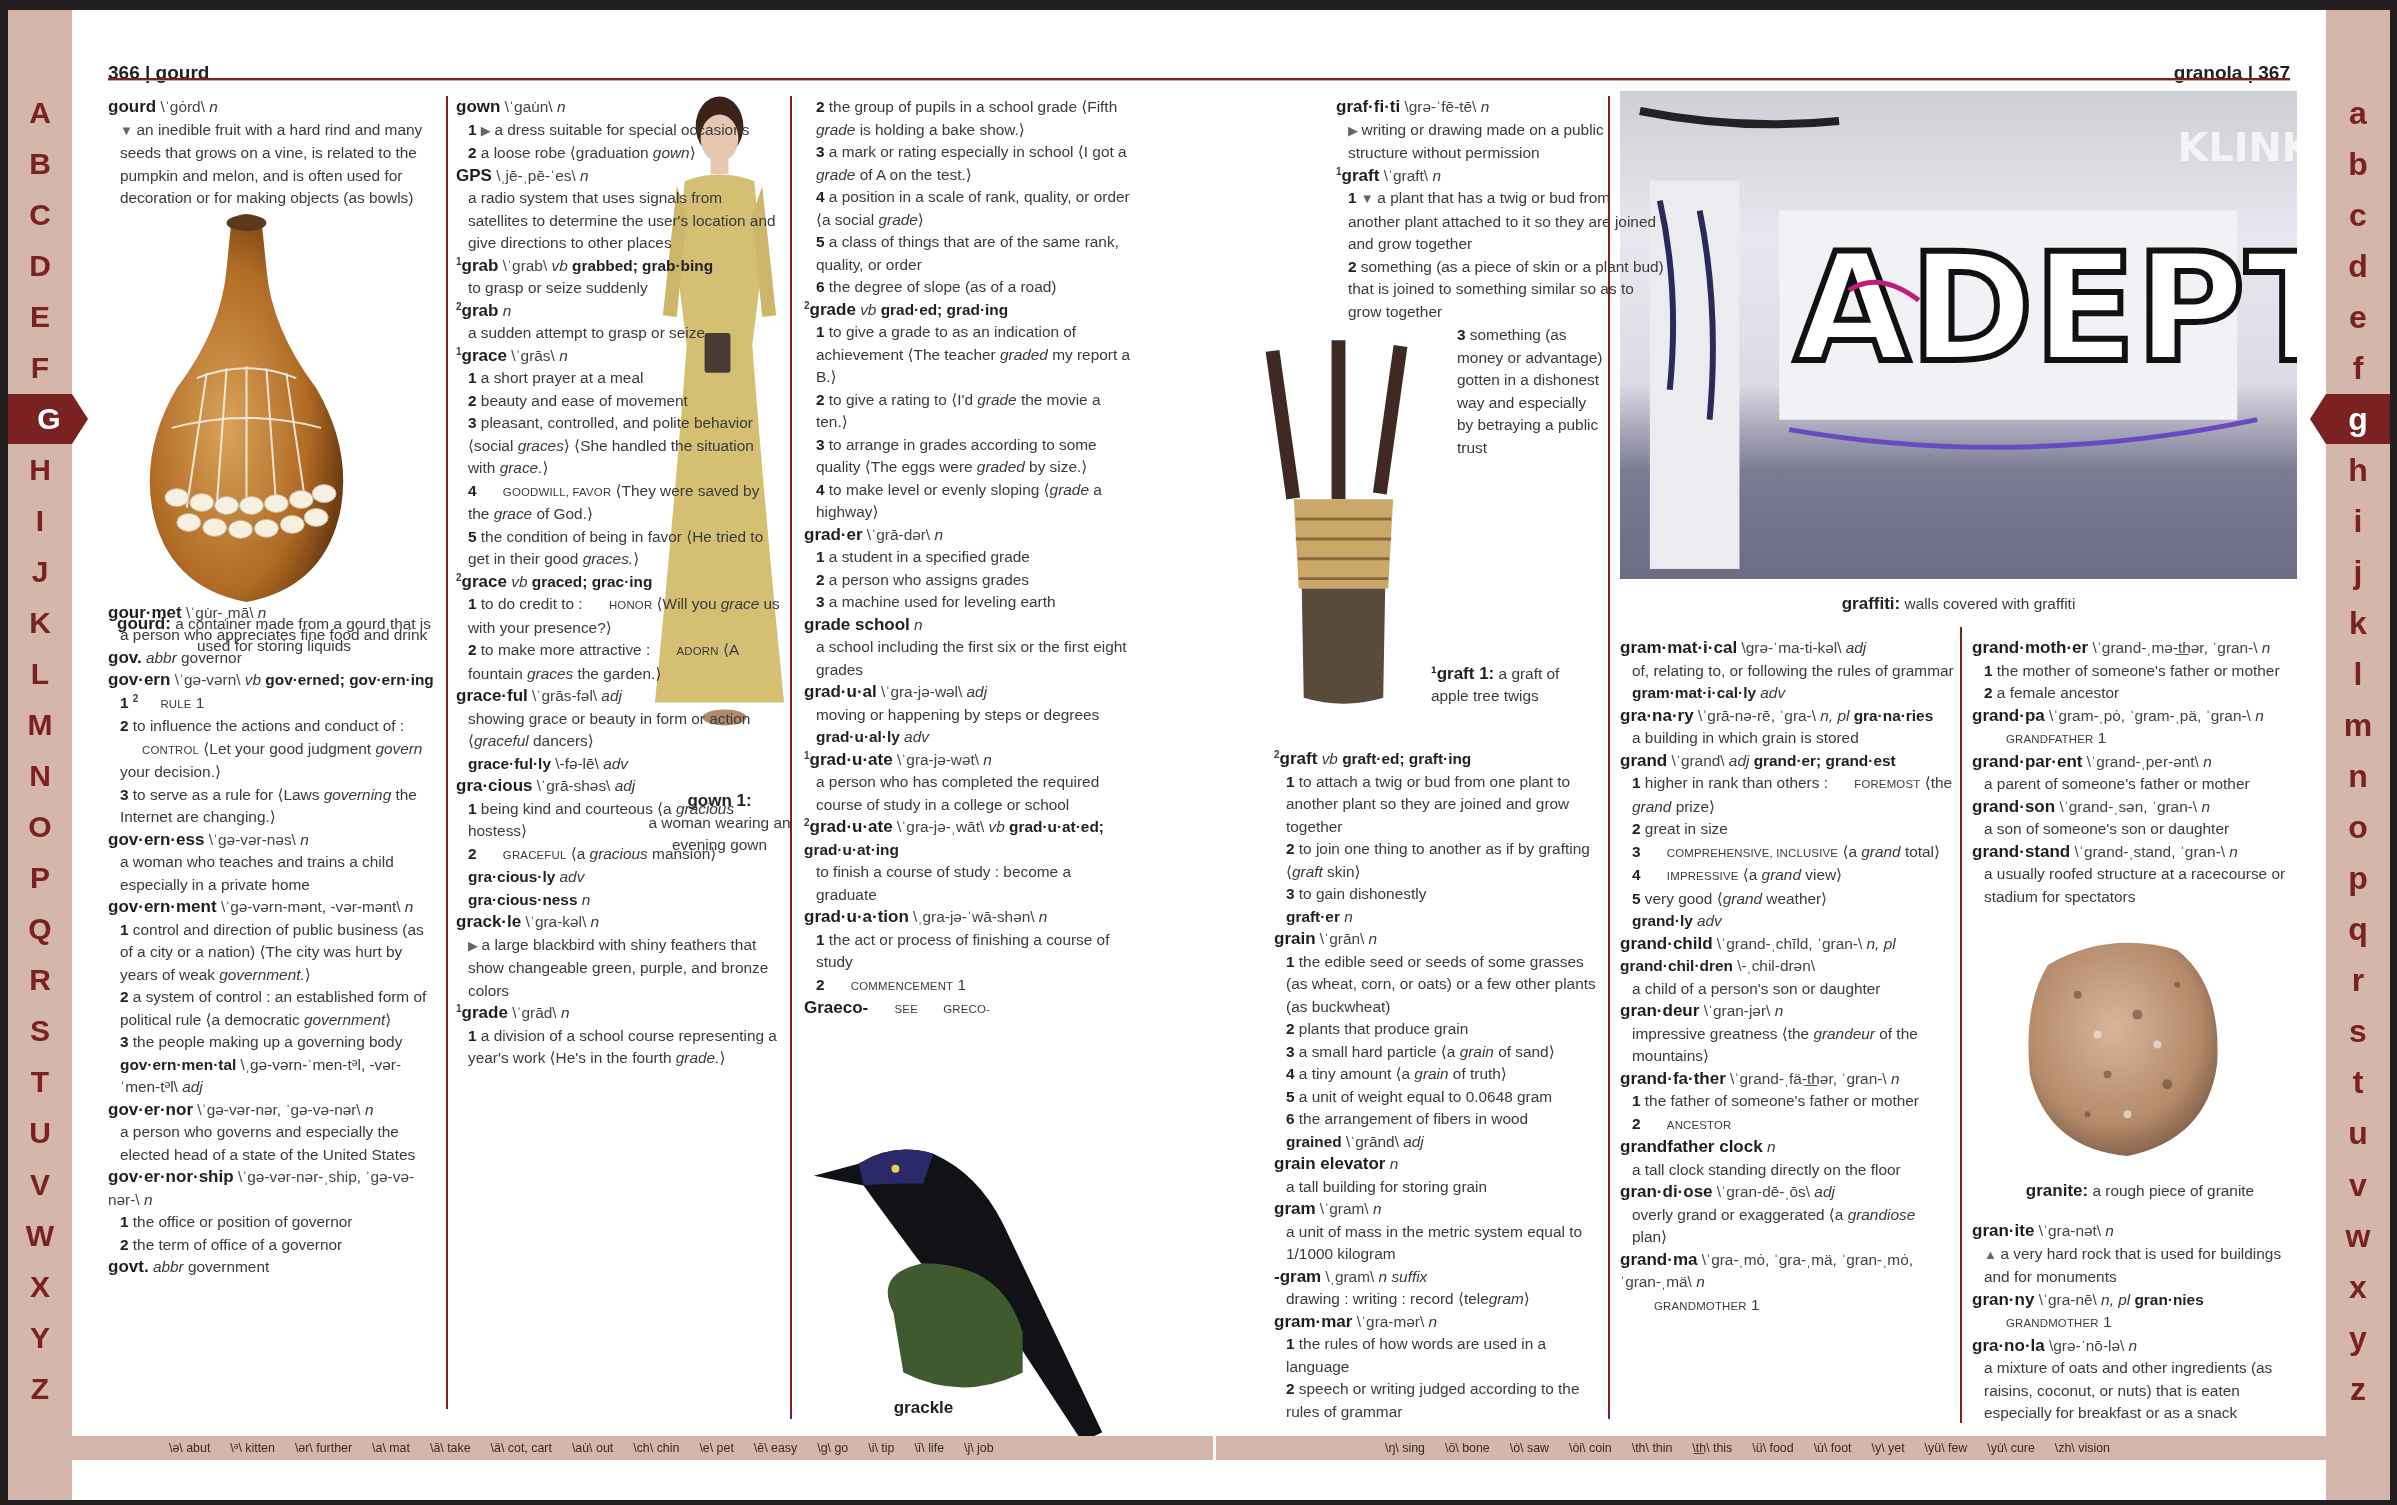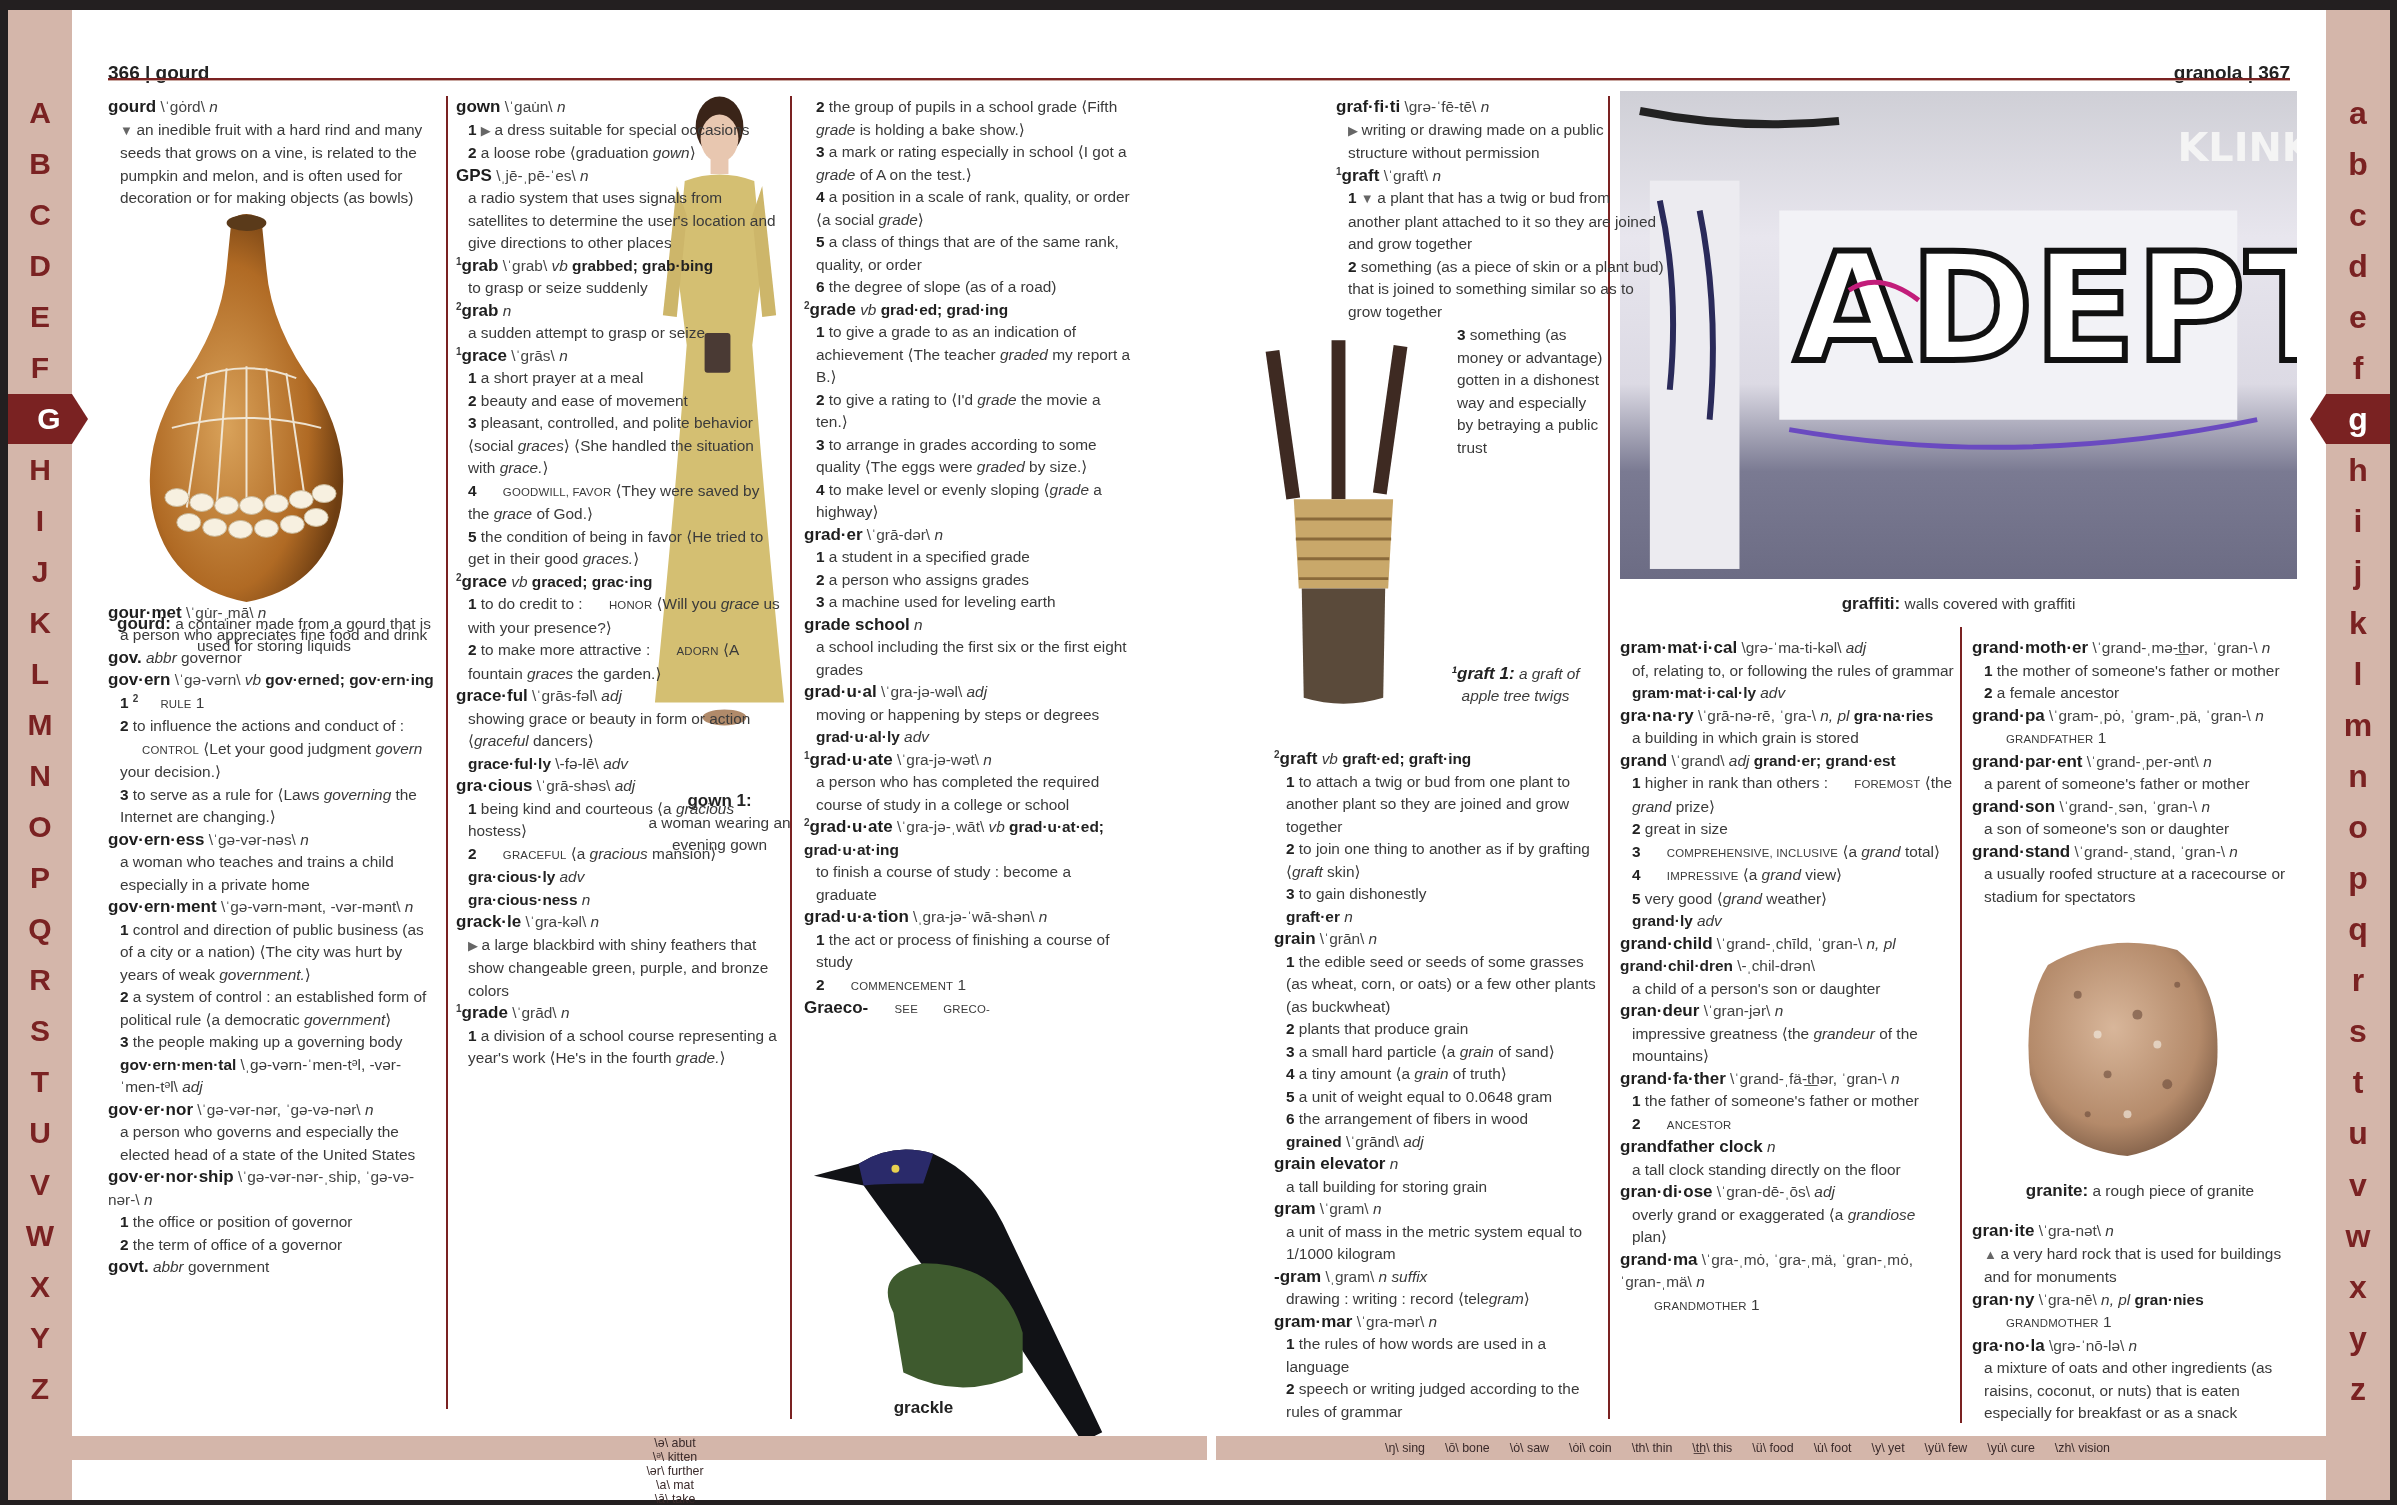--- a/index.html
+++ b/index.html
@@ -26,21 +26,21 @@
   .def{padding-left:12px;}
   .b{font-weight:bold;color:#222;}
   .i{font-style:italic;}
   .sc{font-size:11.4px;text-transform:uppercase;letter-spacing:0.2px;margin-left:22px;}
   .sup{font-size:10px;vertical-align:super;line-height:0;font-weight:bold;}
   .tri{color:#666;font-size:13px;}
   .caption{position:absolute;font-family:"Liberation Sans",sans-serif;font-size:15.4px;line-height:22px;color:#3a3a3a;text-align:center;}
   .caption .b{font-size:17px;}
   .img{position:absolute;}
   .footer{position:absolute;top:1426px;height:24px;background:#d4b6aa;display:flex;align-items:center;font-family:"Liberation Sans",sans-serif;font-size:12.4px;color:#3a2a2a;}
-  .footer.left{left:55px;width:1144px;padding-left:100px;box-sizing:border-box;flex-direction:column;}
+  .footer.left{left:61px;width:1144px;padding-left:100px;box-sizing:border-box;}
   .footer.right{left:1208px;width:1110px;padding-left:169px;box-sizing:border-box;}
   .footer span{margin-right:20px;white-space:nowrap;}
 </style>
 </head>
 <body>
 
 <div class="spread">
 
   <div class="tabstrip left" id="tabsL">
       <div class="tab" style="top: 78px;">A</div>
@@ -187,21 +187,21 @@
       <path d="M30 160 L130 160 L125 250 L35 250 Z" fill="#c9a86a"></path>
       <g stroke="#8a6a3a" stroke-width="3">
           <line x1="32" y1="180" x2="128" y2="180"></line>
           <line x1="32" y1="200" x2="128" y2="200"></line>
           <line x1="34" y1="220" x2="126" y2="220"></line>
           <line x1="35" y1="240" x2="125" y2="240"></line>
         </g>
       <path d="M38 250 L122 250 L120 360 Q80 372 40 360 Z" fill="#5a4a3a"></path>
     </svg>
   </div>
-  <div class="caption" style="left:1423px;top:653px;width:169px;text-align:center;font-style:italic;">
+  <div class="caption" style="left:1423px;top:653px;width:169px;text-align:left;">
     <span class="b">¹graft 1:</span> <span>a graft of apple tree twigs</span>
   </div>
 
   <div class="img" style="left:1612px;top:81px;width:677px;height:488px;background:linear-gradient(180deg,#cfcfd6 0%,#e8e6ee 30%,#dcdae4 60%,#7a7a92 78%,#6c6c84 100%);overflow:hidden;">
     <svg width="677" height="488" viewBox="0 0 680 490">
       <rect x="30" y="90" width="90" height="390" fill="#ecebf0"></rect>
       <path d="M40 110 Q60 200 50 300 M80 120 Q100 220 90 330" stroke="#2a2a5a" stroke-width="6" fill="none"></path>
       <path d="M160 120 L620 120 L620 330 L160 330 Z" fill="#f2f2f6"></path>
       <text x="175" y="270" font-family="DejaVu Sans, sans-serif" font-weight="bold" font-size="150" fill="#ffffff" stroke="#111" stroke-width="6">ADEPT</text>
       <path d="M230 200 Q260 180 300 210" stroke="#c21d7a" stroke-width="5" fill="none"></path>

